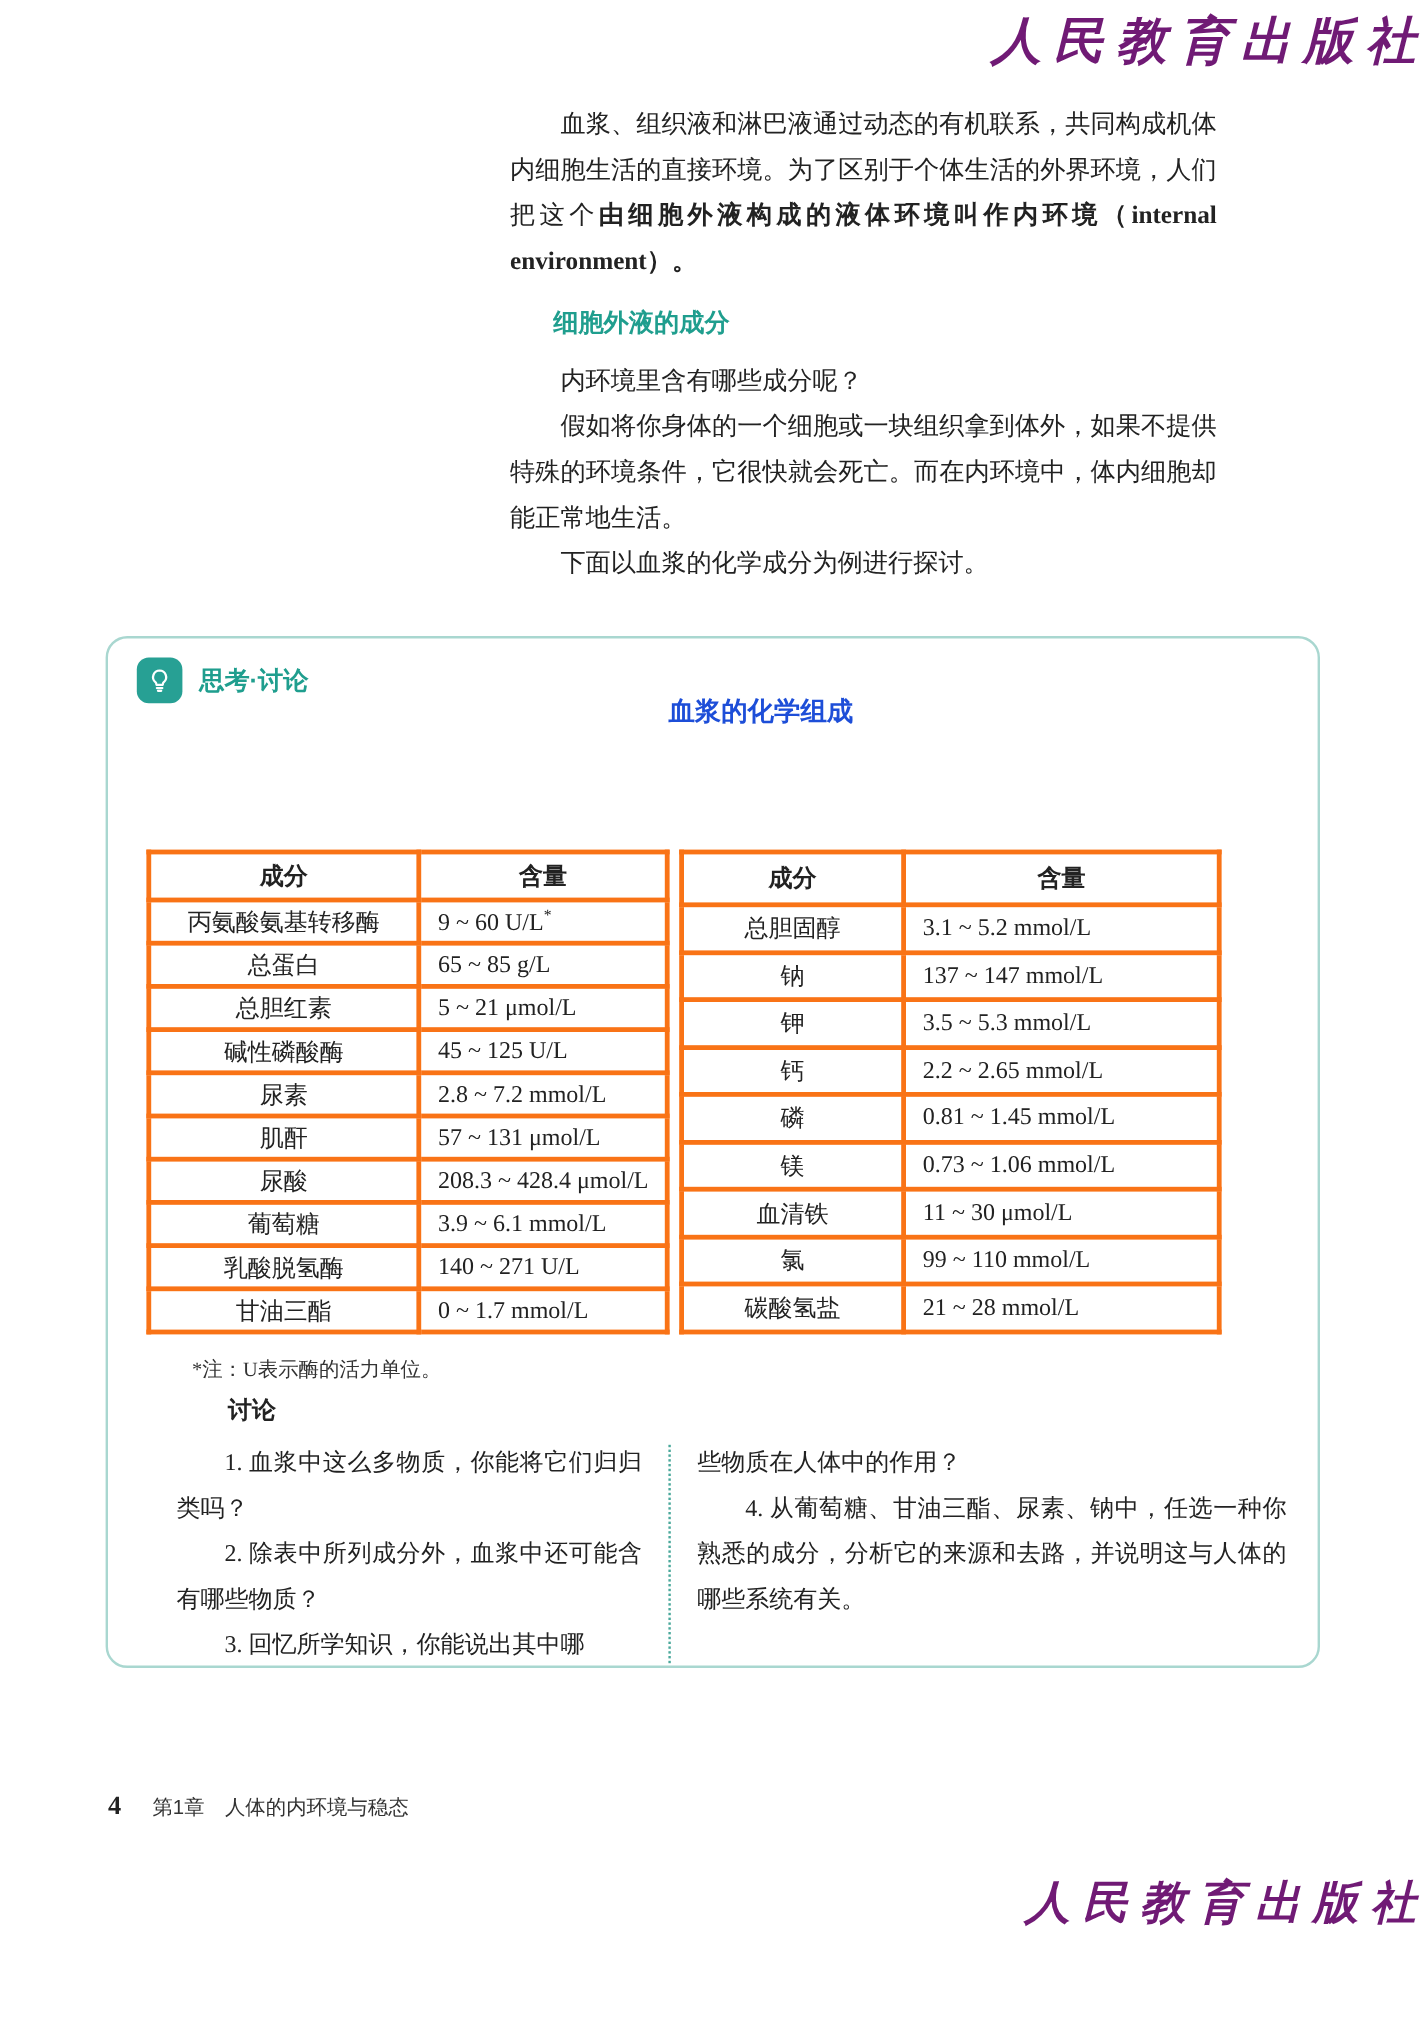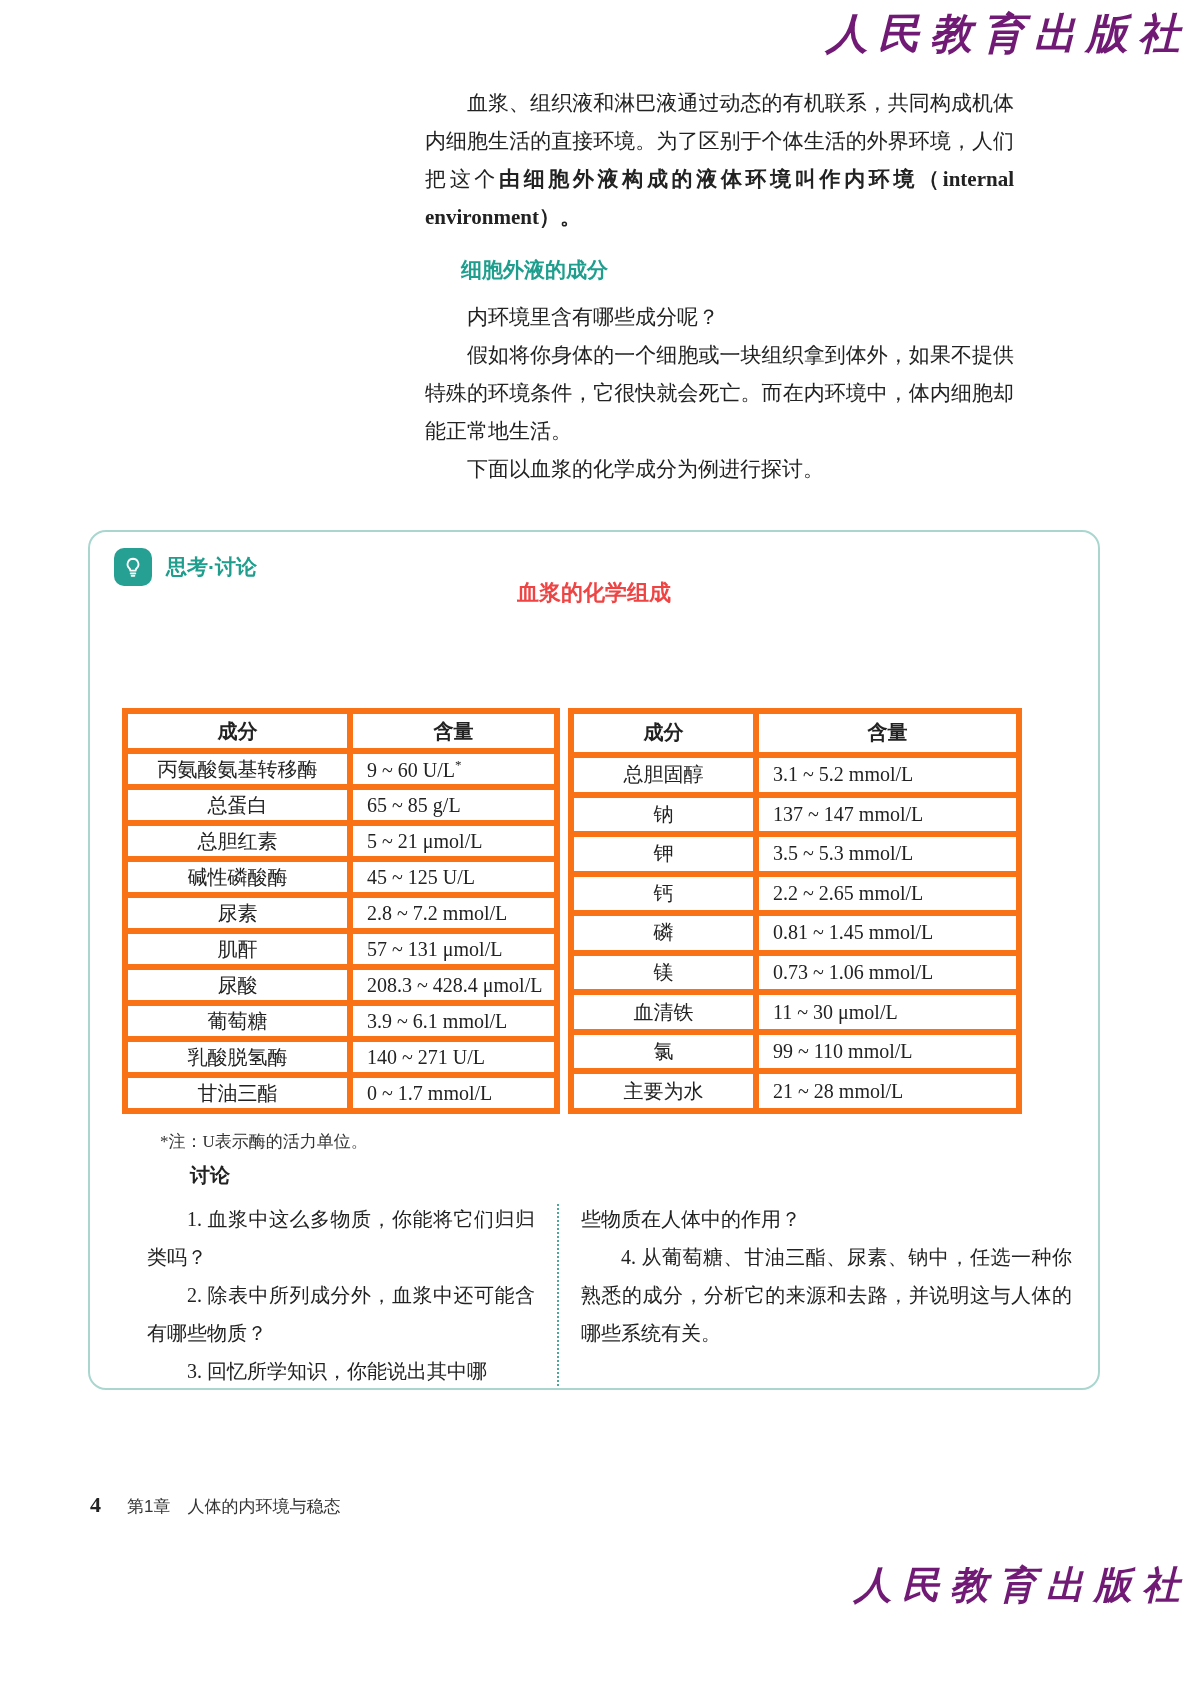--- a/index.html
+++ b/index.html
@@ -38,32 +38,33 @@
   .badge-icon {
     width:38px; height:38px; border-radius:10px; background:#27a094;
     display:flex; align-items:center; justify-content:center;
   }
   .badge-label {
     margin-left:14px; color:#1f9e8e; font-weight:700; font-size:21px;
     font-family:"Liberation Sans", sans-serif;
   }
   .box-title {
     position:absolute; left:0; top:46px; width:100%; text-align:center;
-    font-size:22px; font-weight:700; color:#ef4444;
+    font-size:22px; font-weight:700; color:#1d4ed8;
     font-family:"Liberation Sans", sans-serif;
+    padding-left:40px;
   }
   .box-intro {
     position:absolute; left:30px; top:90px; width:920px;
     font-size:21px; line-height:38px; text-indent:2em; text-align:justify;
   }
   
   .tables-wrap { position:absolute; left:32px; top:176px; display:flex; gap:8px; }
   .ptable { border-collapse:collapse; font-size:20px; color:#222;
     font-family:"Liberation Serif", serif; }
-  .ptable th, .ptable td { border:6px solid #f97316; height:36px; padding:0 8px; box-sizing:border-box; }
+  .ptable th, .ptable td { border:4px solid #f97316; height:36px; padding:0 8px; box-sizing:border-box; }
   .ptable th { font-family:"Liberation Sans", sans-serif; font-weight:700;
     font-size:20px; height:40px; text-align:center; }
   .ptable td.name { text-align:center; }
   .ptable td.val { text-align:left; padding-left:14px; }
   .ptable sup { font-size:13px; }
 
   .footnote { position:absolute; left:70px; top:598px; font-size:17px; color:#333; }
 
   
   .disc-heading {
@@ -205,21 +206,21 @@
             </tr>
         <tr>
               <td class="name">血清铁</td>
               <td class="val">11 ~ 30 μmol/L</td>
             </tr>
         <tr>
               <td class="name">氯</td>
               <td class="val">99 ~ 110 mmol/L</td>
             </tr>
         <tr>
-              <td class="name">主要为水</td>
+              <td class="name">碳酸氢盐</td>
               <td class="val">21 ~ 28 mmol/L</td>
             </tr>
       </tbody>
         </table>
 
     </div>
 
     <div class="footnote">*注：U表示酶的活力单位。</div>
 
     <div class="disc-heading">讨论</div>

